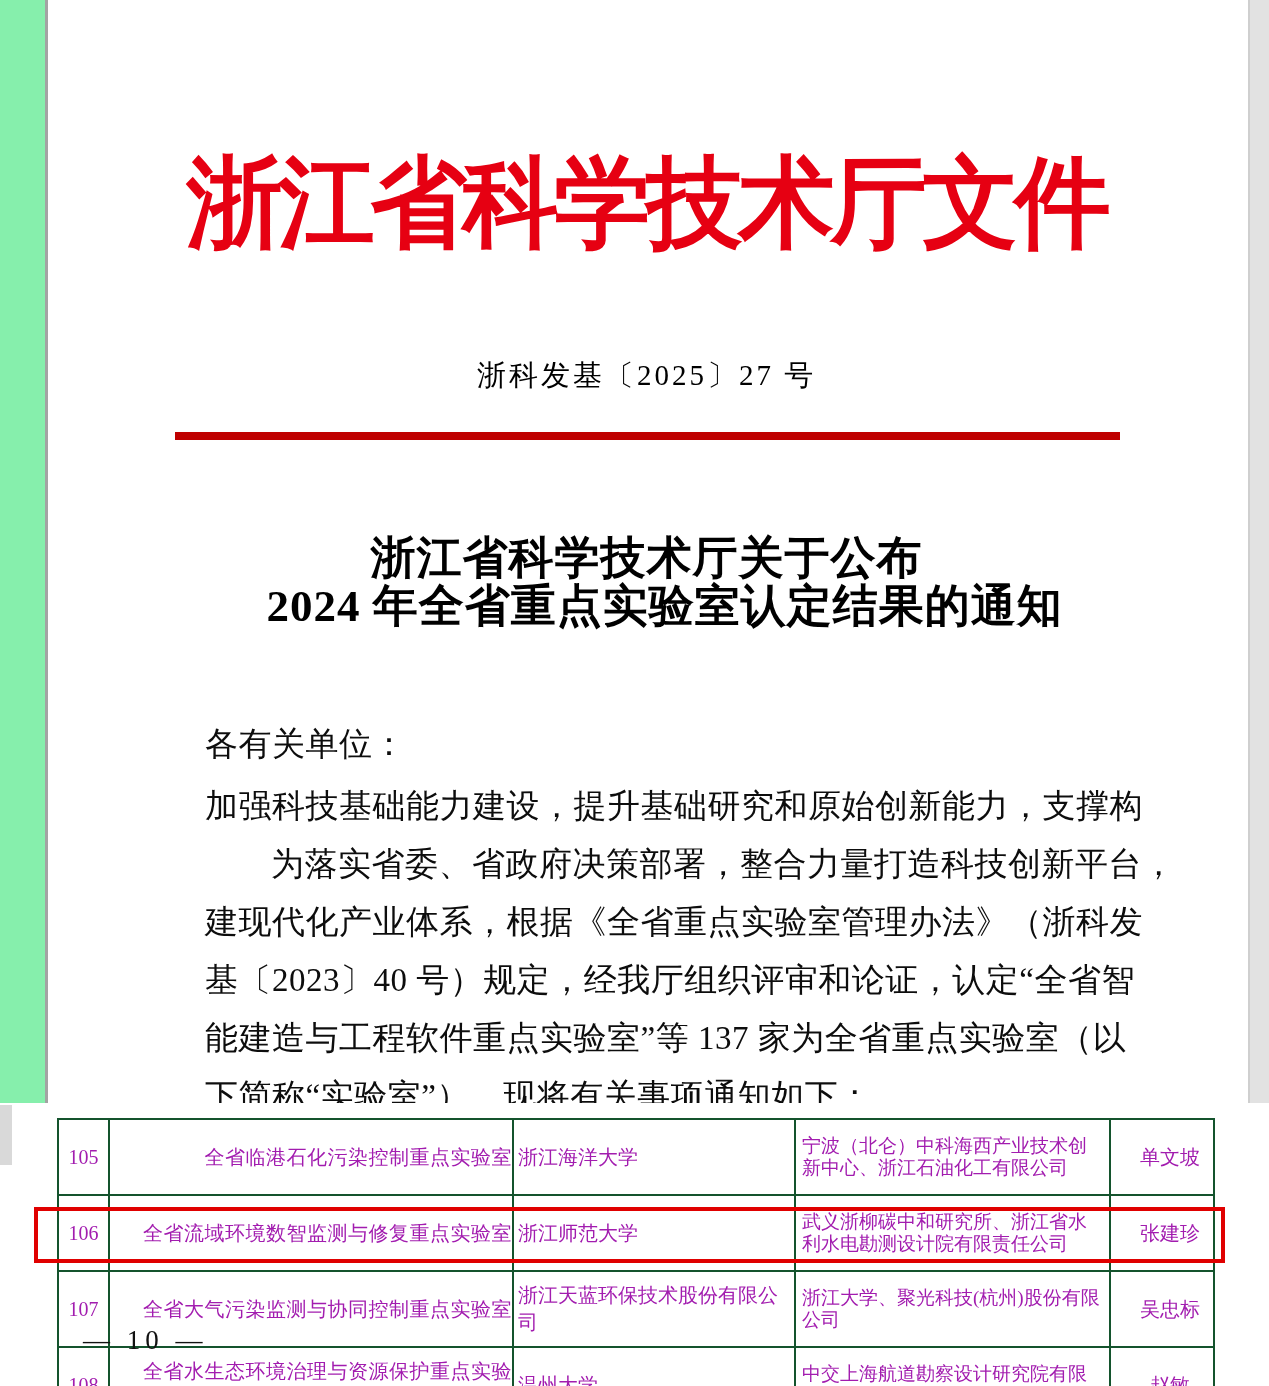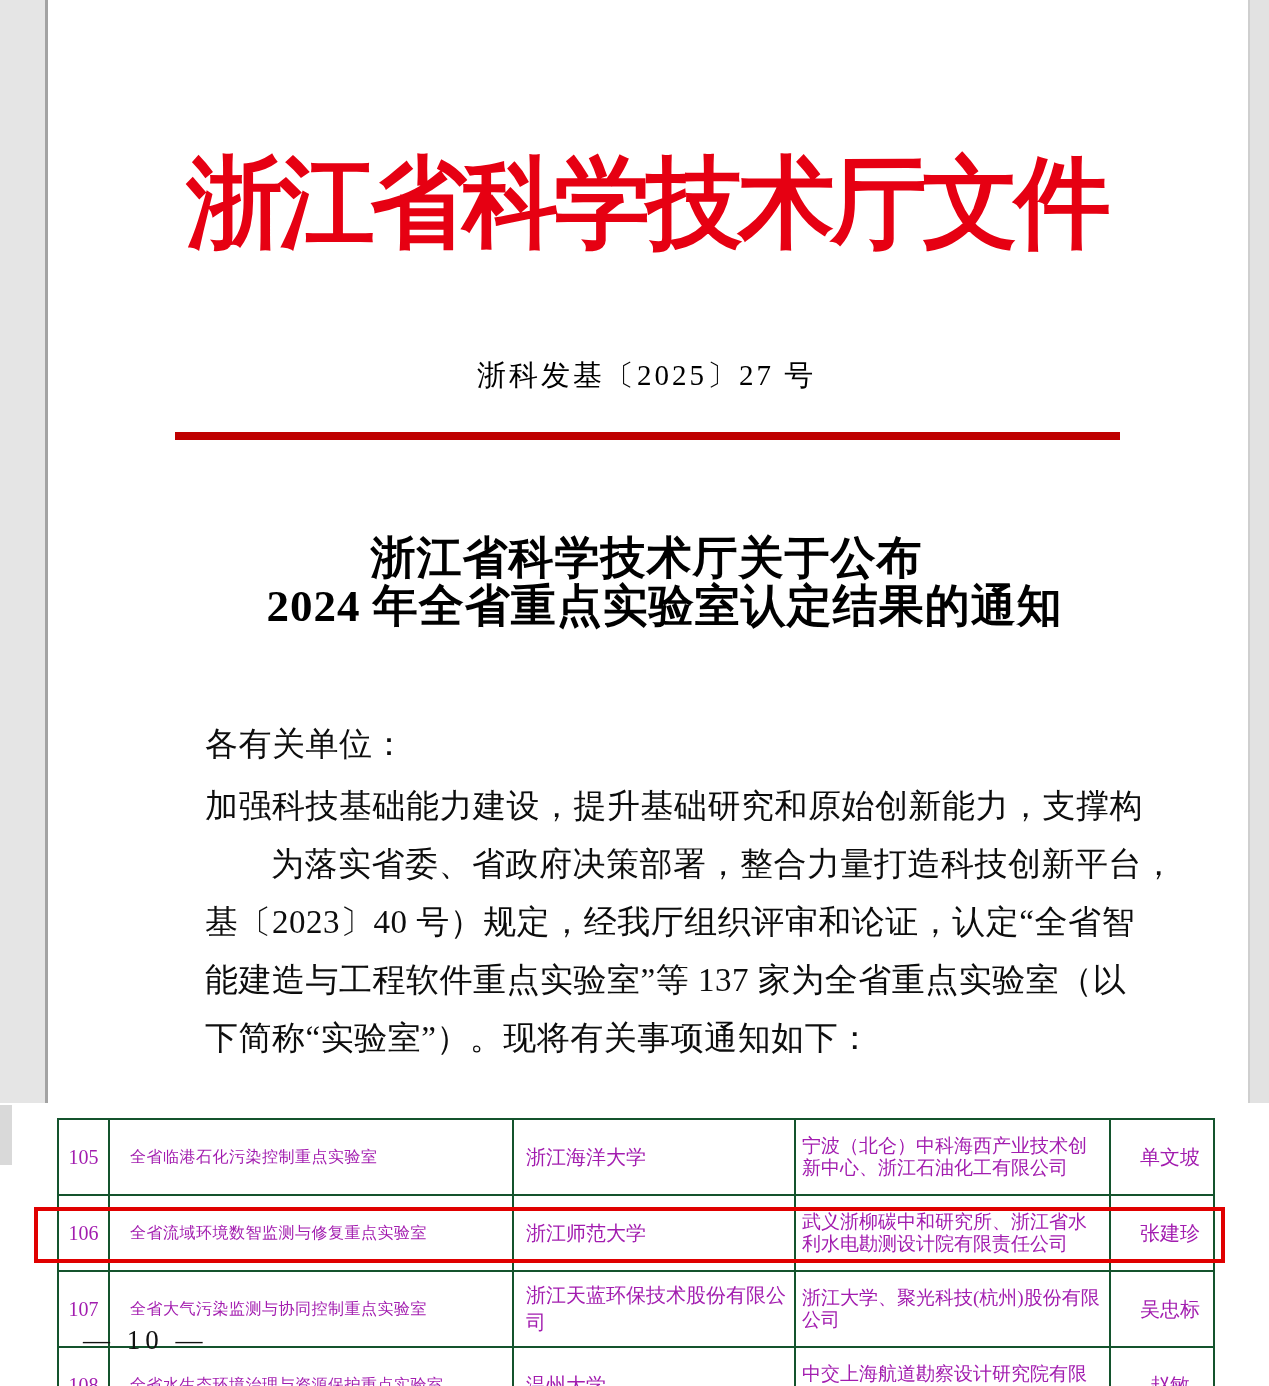--- a/index.html
+++ b/index.html
@@ -6,21 +6,21 @@
   html,body { background:#ffffff; }
   .stage {
     position:relative; width:1269px; height:1386px;
     background:#ffffff; overflow:hidden;
     font-family:"Liberation Serif","DejaVu Serif",serif;
     color:#111;
   }
   
   .top-section {
     position:absolute; left:0; top:0; width:1269px; height:1103px;
-    background:#e5e5e5; overflow:hidden;
+    background:#86efac; overflow:hidden;
   }
   .page {
     position:absolute; left:45px; top:0; width:1203px; height:1103px;
     background:#ffffff; border-left:3px solid #a3a3a3;
   }
   .right-strip {
     position:absolute; left:1248px; top:0; width:21px; height:1103px;
     background:#e2e2e2; border-left:2px solid #cfcfcf;
   }
   .doc-big-title {
@@ -68,22 +68,22 @@
   }
   table.lab-table td {
     border:2px solid #14532d; color:#a21caf; overflow:hidden;
   }
   col.c-num { width:51px; } col.c-lab { width:404px; }
   col.c-inst { width:282px; } col.c-part { width:315px; }
   col.c-dir { width:104px; }
   tr.r0 { height:48px; } tr.r1 { height:42px; }
   tr.r2 { height:50px;border-radius:6px; } tr.r3 { height:44px; }
   td.num { text-align:center; font-size:20px; }
-  td.lab { text-align:left; padding-left:20px; font-size:16px; letter-spacing:0.5px; }
-  td.inst { text-align:left; padding-left:12px; font-size:20px; }
+  td.lab { text-align:right; padding-left:20px; font-size:20px; letter-spacing:0.5px; }
+  td.inst { text-align:left; padding-left:4px; font-size:20px; }
   td.partner { text-align:left; padding:15px 6px; font-size:19px; line-height:22px;
                word-break:break-all; }
   td.director { text-align:center; font-size:20px;padding-left:16px; }
   .highlight-box {
     position:absolute; left:34px; top:104px; width:1191px; height:56px;
     border:4px solid #e00000; background:transparent;
   }
   .page-number {
     position:absolute; left:83px; top:222px;
     font-size:27px; letter-spacing:5px; color:#111;
@@ -104,20 +104,21 @@
 
     <div class="red-rule"></div>
 
     <div class="notice-title l1">浙江省科学技术厅关于公布</div>
     <div class="notice-title l2">2024 年全省重点实验室认定结果的通知</div>
 
     <div class="body-block">
       <div class="salutation">各有关单位：</div>
       <div class="body-line">加强科技基础能力建设，提升基础研究和原始创新能力，支撑构</div>
       <div class="body-line indent">为落实省委、省政府决策部署，整合力量打造科技创新平台，</div>
+      <div class="body-line">建现代化产业体系，根据《全省重点实验室管理办法》（浙科发</div>
       <div class="body-line">基〔2023〕40 号）规定，经我厅组织评审和论证，认定“全省智</div>
       <div class="body-line">能建造与工程软件重点实验室”等 137 家为全省重点实验室（以</div>
       <div class="body-line">下简称“实验室”）。现将有关事项通知如下：</div>
     </div>
   </div>
 
   <div class="bottom-section">
     <div class="edge-notch"></div>
 
     <table class="lab-table">

